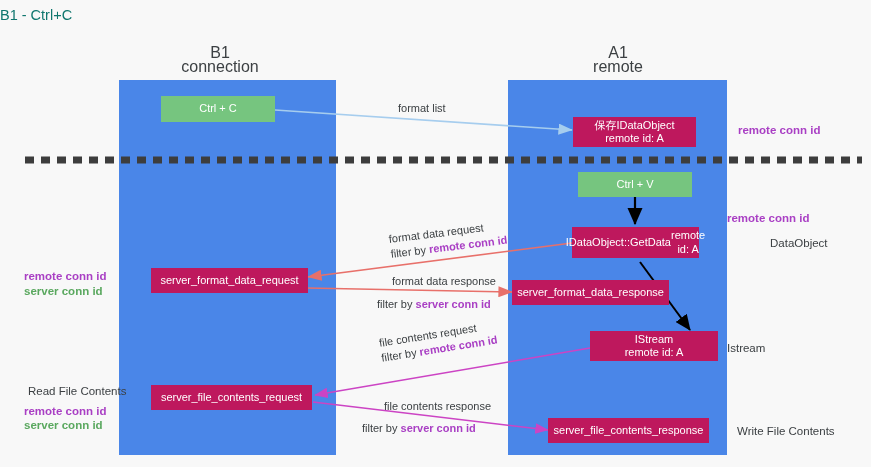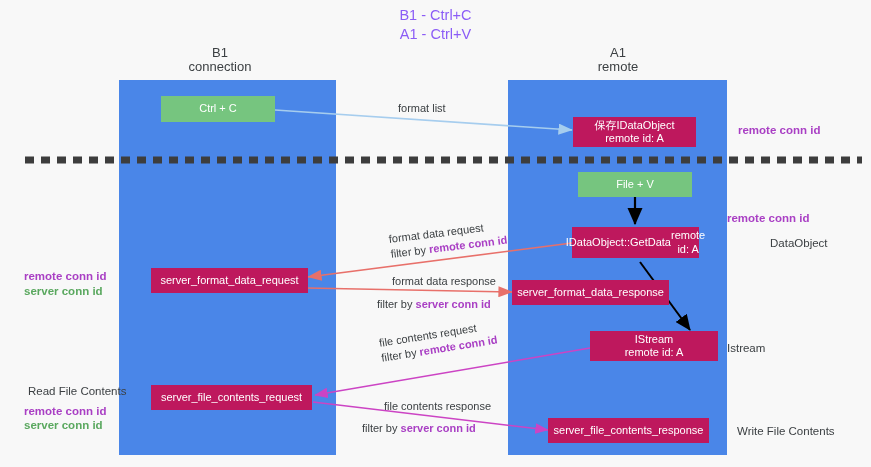--- a/index.html
+++ b/index.html
@@ -9,27 +9,27 @@
     font-family:"Liberation Sans", sans-serif;
     overflow:hidden;
     position:relative;
   }
   #stage{position:absolute;left:0;top:0;width:871px;height:467px;}
 
   .abs{position:absolute;}
 
   
   .title{
-    left:0;top:6px;width:871px;text-align:center;
-    font-size:14.5px;color:#8b5cf6;line-height:19px;
+    left:0;top:6px;width:871px;text-align:left;
+    font-size:14.5px;color:#0f766e;line-height:19px;
   }
 
   
   .colhdr{
-    font-size:13px;color:#3c4043;text-align:center;line-height:14px;
+    font-size:16px;color:#3c4043;text-align:center;line-height:14px;
   }
 
   
   .panel{background:#4a86e8;}
 
   
   .box{
     box-sizing:border-box;
     display:flex;align-items:center;justify-content:center;
     text-align:center;
@@ -56,21 +56,20 @@
 
   svg{position:absolute;left:0;top:0;width:871px;height:467px;overflow:visible;}
 </style>
 </head>
 <body>
 
 <div id="stage">
 
   <div class="abs title">
     <div>B1 - Ctrl+C</div>
-    <div>A1 - Ctrl+V</div>
   </div>
 
   <div class="abs colhdr" style="left:150px;top:46px;width:140px;">
     <div>B1</div>
     <div>connection</div>
   </div>
   <div class="abs colhdr" style="left:548px;top:46px;width:140px;">
     <div>A1</div>
     <div>remote</div>
   </div>
@@ -114,21 +113,21 @@
   <div class="abs box green" style="left:161px;top:96px;width:114px;height:26px;">
     <span>Ctrl + C</span>
   </div>
 
   <div class="abs box orange" style="left:573px;top:117px;width:123px;height:30px;flex-direction:column;">
     <span>保存IDataObject</span>
     <span>remote id: A</span>
   </div>
 
   <div class="abs box green" style="left:578px;top:172px;width:114px;height:25px;">
-    <span>File + V</span>
+    <span>Ctrl + V</span>
   </div>
 
   <div class="abs box orange" style="left:572px;top:227px;width:127px;height:31px;flex-direction:row;">
     <span>IDataObject::GetData</span>
     <span>remote id: A</span>
   </div>
 
   <div class="abs box orange" style="left:151px;top:268px;width:157px;height:25px;">
     <span>server_format_data_request</span>
   </div>

